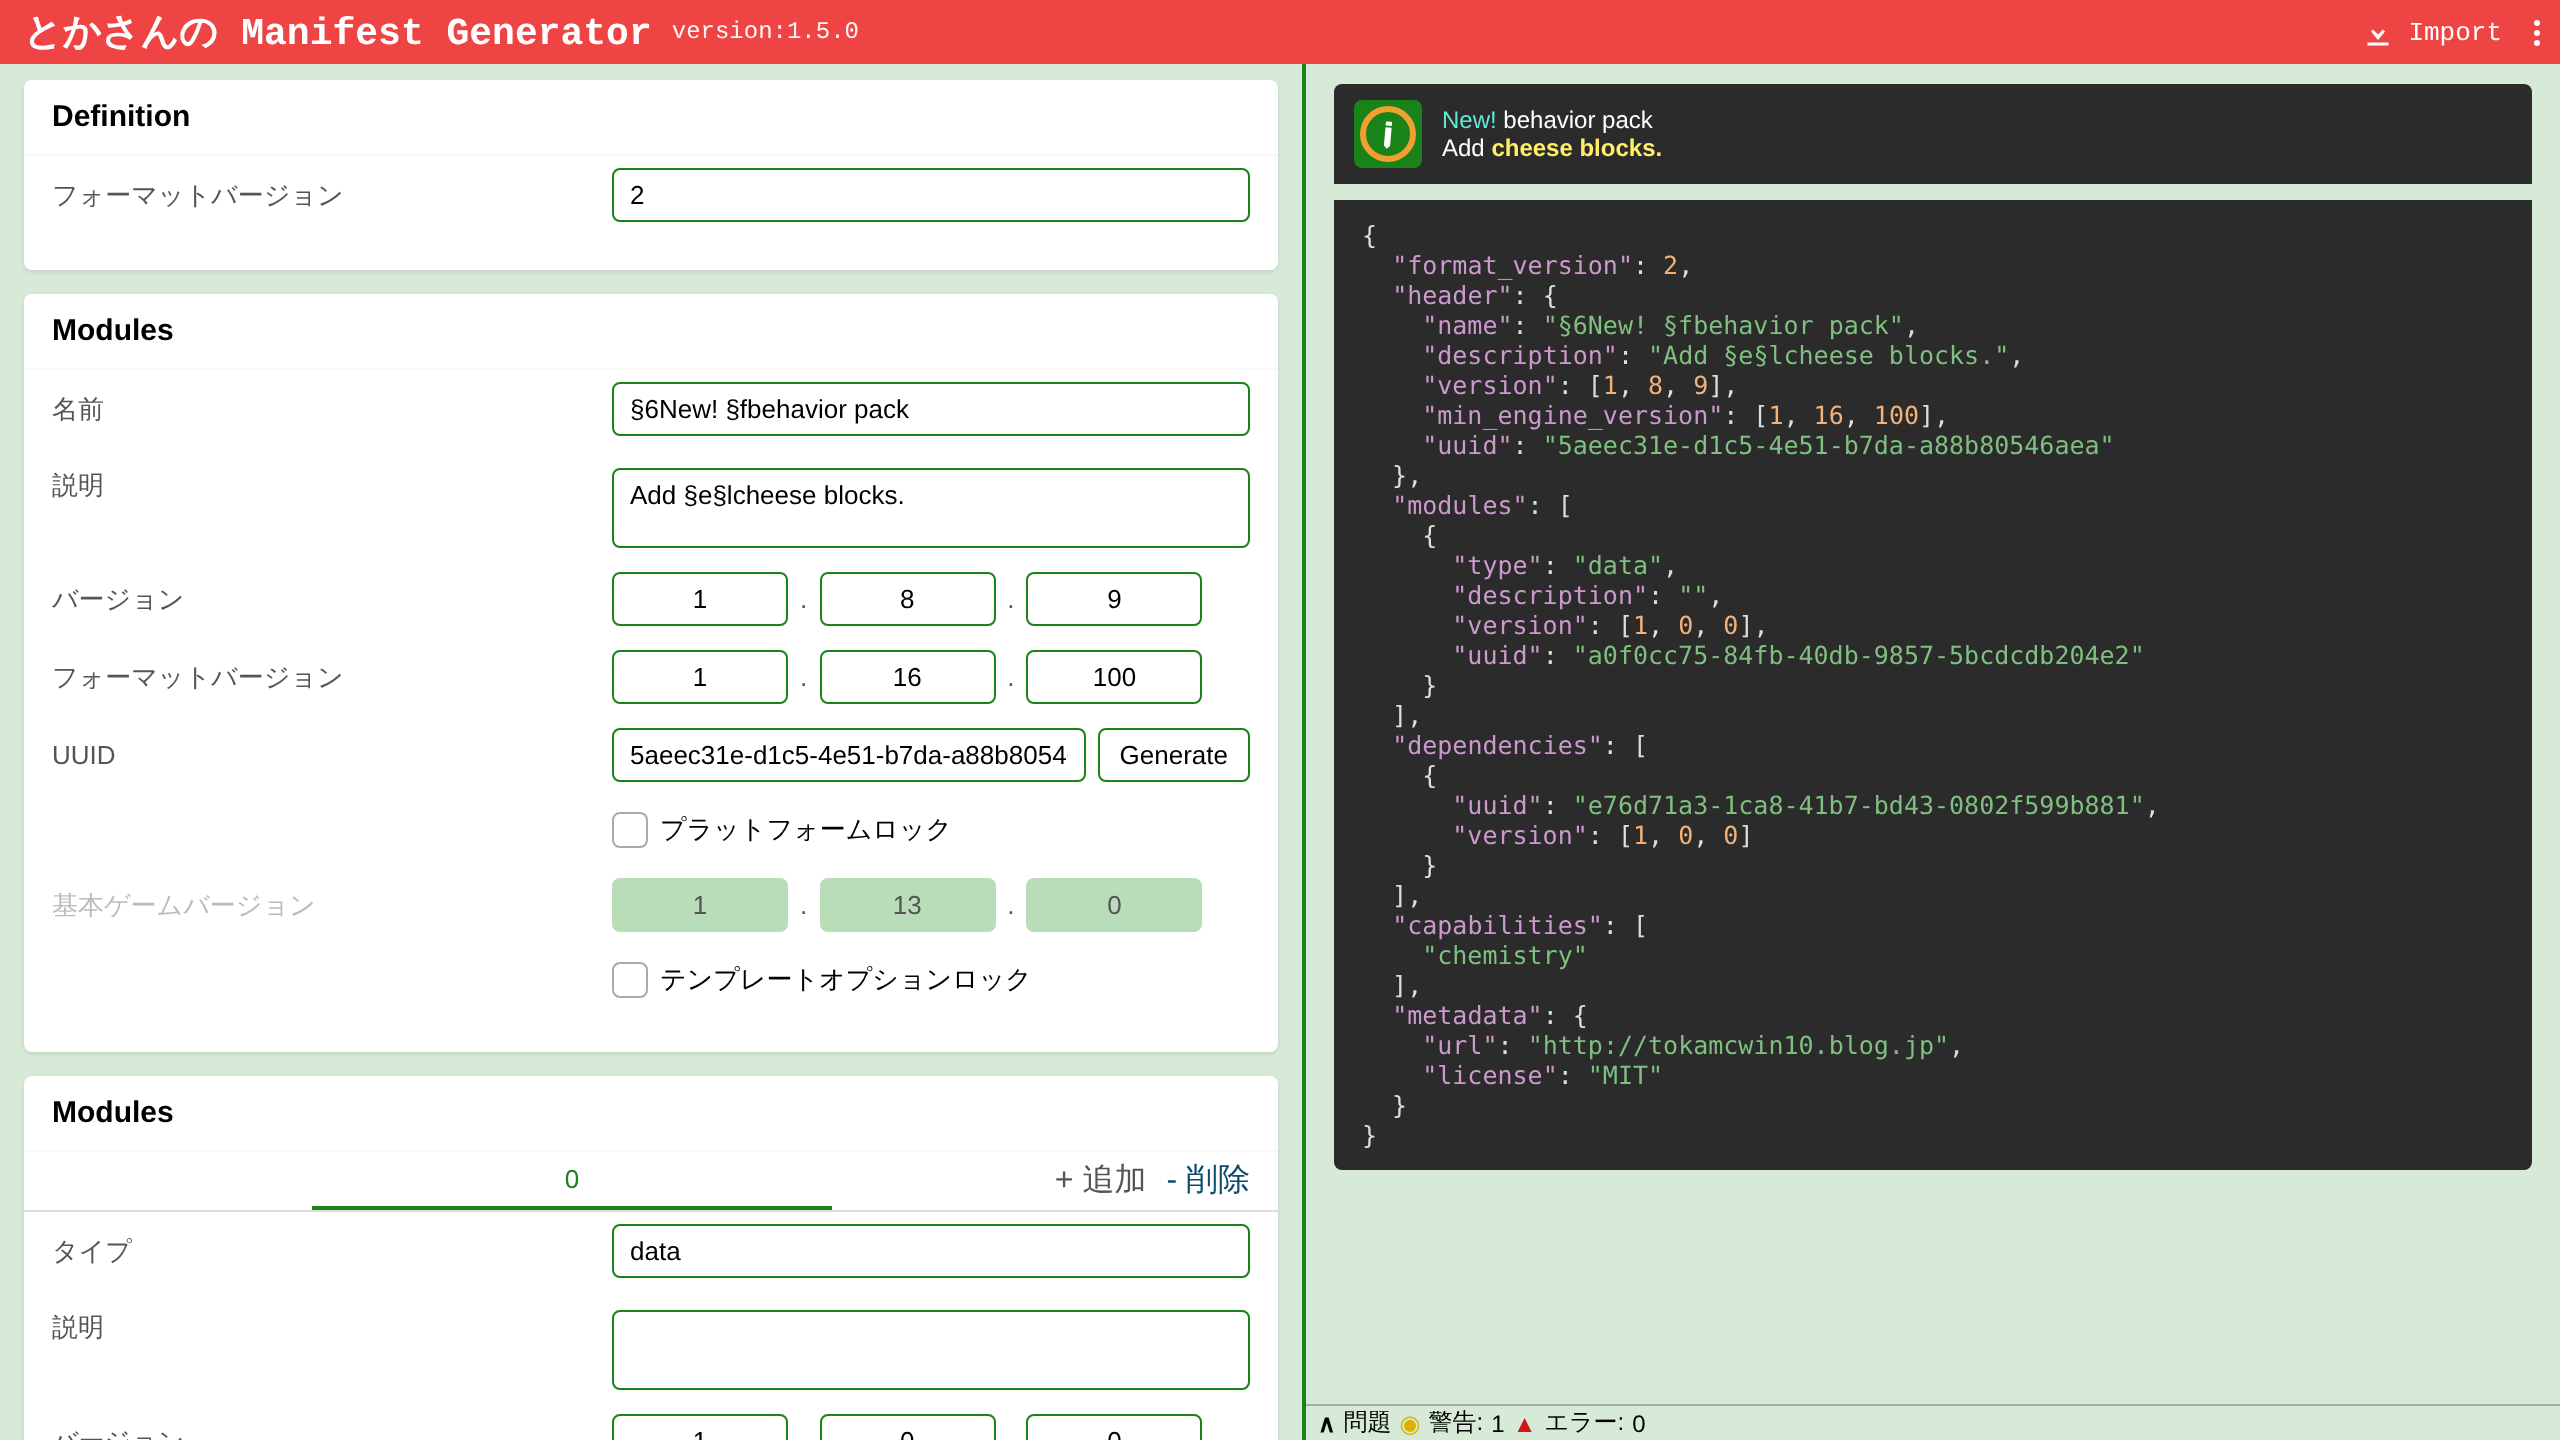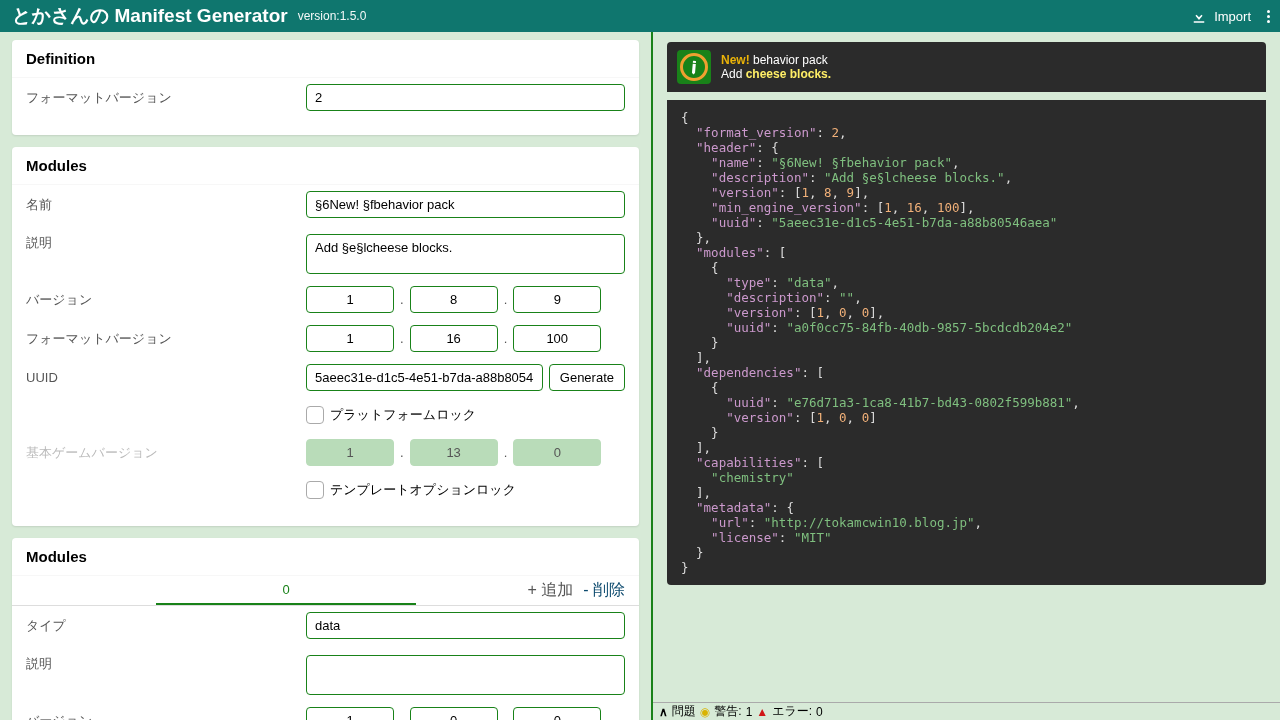--- a/index.html
+++ b/index.html
@@ -1,20 +1,20 @@
 <!DOCTYPE html>
 <html><head>
 <meta charset="utf-8">
 <style>
   * { box-sizing: border-box; margin: 0; padding: 0; }
   html, body { height: 100%; font-family: "Segoe UI", Arial, sans-serif; font-size: 13px; }
   body { display: flex; flex-direction: column; background: #d7ead7; overflow: hidden; }
 
   
-  .topbar { background: #0f766e; color: #fff; display: flex; align-items: center; padding: 0 10px 0 12px; height: 32px; }
+  .topbar { background: #ef4444; color: #fff; display: flex; align-items: center; padding: 0 10px 0 12px; height: 32px; font-family: Liberation Mono, monospace; }
   .topbar .title { font-size: 19px; font-weight: bold; }
   .topbar .version { font-size: 12px; margin-left: 10px; opacity: .95; }
   .topbar .spacer { flex: 1; }
   .topbar .import-btn { display: flex; align-items: center; gap: 6px; cursor: pointer; }
   .topbar svg { fill: #fff; }
   .kebab { cursor: pointer; margin-left: 16px; }
   .kebab span { display:block; width:3px; height:3px; background:#fff; margin:2px 0; border-radius:50%; }
 
   
   .sub-toolbar { text-align: right; font-size: 12px; color: #444; background:#d7ead7; padding: 2px 10px 0 0; height: 18px; }
@@ -52,21 +52,21 @@
   .mod-tab { flex:1; max-width:260px; text-align:center; padding:6px 0; color:#198219; border-bottom:2px solid #198219; cursor:pointer; }
   .mod-actions { margin-left:auto; display:flex; gap:10px; font-size:16px; padding-right:0; }
   .mod-actions .add { color:#555; cursor:pointer; }
   .mod-actions .del { color:#0c4a6e; cursor:pointer; }
 
   
   .preview-header { background:#2b2b2b; border-radius:4px 4px 0 0; color:#fff; padding: 8px 10px; display:flex; align-items:center; gap:10px; }
   .preview-logo { width:34px; height:34px; border-radius:4px; background:#198219; display:flex; align-items:center; justify-content:center; }
   .preview-logo .ring { width:28px; height:28px; border:3px solid #f0a030; border-radius:50%; display:flex; align-items:center; justify-content:center; }
   .preview-logo .ring .pen { transform: rotate(-40deg); }
-  .preview-title .l1 .new { color:#eab308;font-weight:bold; }
+  .preview-title .l1 .new { color:#5eead4; }
   .preview-title .l2 .y { color:#ffee66; font-weight:bold; }
   .preview-title { font-size:12px; line-height:14px; }
   .code-block { background:#2b2b2b; color:#ddd; font-family: Consolas, monospace; font-size:12.5px; border-radius:0 0 4px 4px; padding: 10px 14px; margin-top:8px; white-space: pre; overflow-x:auto; line-height:15px; }
   .code-block .k { color:#cc99cd; }
   .code-block .s { color:#7fbf7f; }
   .code-block .n { color:#f2b179; }
 
   
   .status { background:#d7ead7; border-top:1px solid #aaa; display:flex; align-items:center; gap:4px; padding: 1px 6px; font-size:12px; height:18px; }
   .tri-y { color:#d9b300; }

